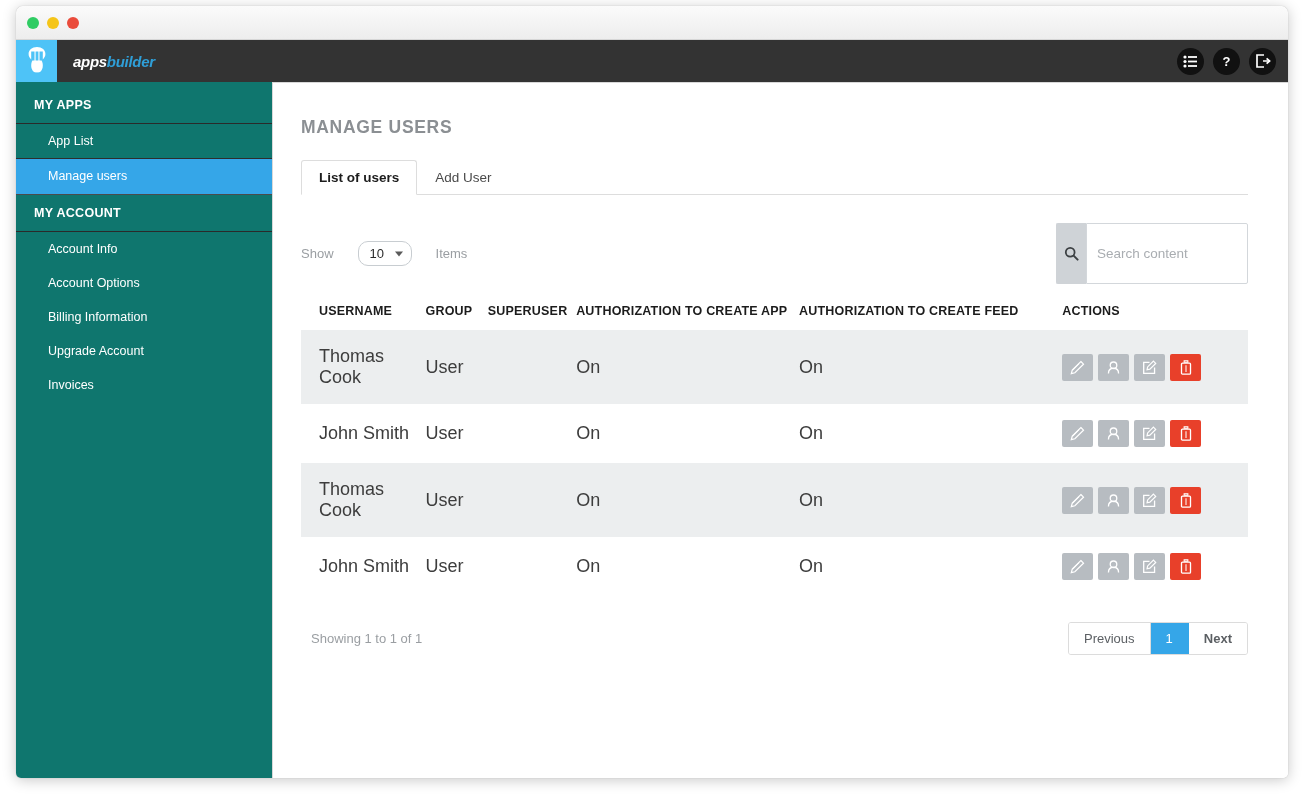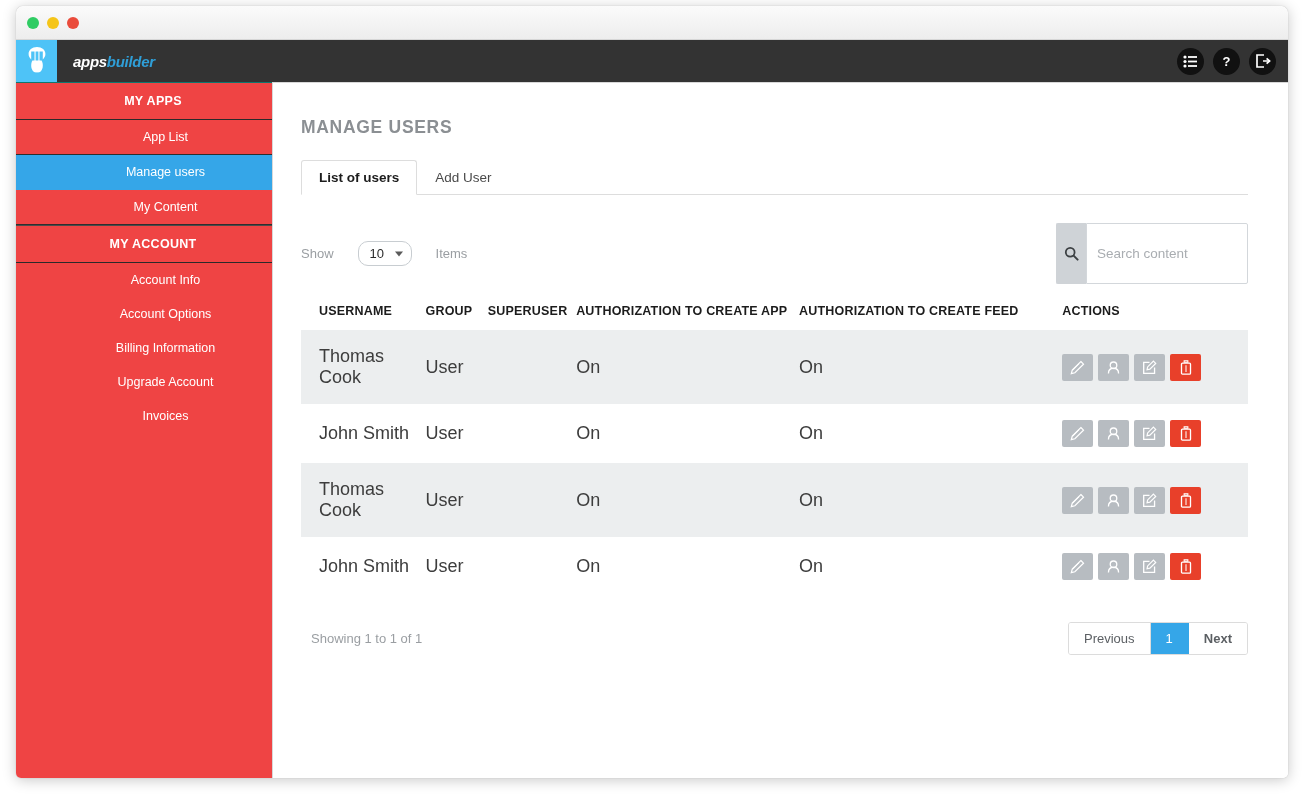--- a/index.html
+++ b/index.html
@@ -68,37 +68,36 @@
     cursor: pointer;
   }
   .circ-btn .qm { color: #ffffff; font-size: 13px; font-weight: bold; line-height: 1; }
 
   
   .body-split { display: flex; height: 696px; }
 
   
   .sidebar {
     width: 256px; flex: 0 0 256px;
-    background: #ef4444;
-    border-top: 1px solid #0f766e;
-    text-align: center;
+    background: #0f766e;
+    border-top: 5px solid #0f766e;
   }
   .nav-head {
     color: #ffffff;
     font-size: 12.5px;
     font-weight: bold;
     letter-spacing: 0.3px;
     padding: 11px 0 11px 18px;
     border-bottom: 1px solid #2a2a2a;
   }
   .nav-head.second { border-top: 1px solid #4b4b4b; }
   .nav-item {
     color: #ffffff;
     font-size: 12.5px;
-    padding: 10px 0 10px 43px;
+    padding: 10px 0 10px 32px;
     cursor: pointer;
     border-bottom: 1px solid #2e2e2e;
   }
   .nav-item.active { background: #35a6e8; border-bottom-color: #35a6e8; }
   .nav-item.plain { border-bottom: none; }
 
   
   .content {
     flex: 1 1 auto;
     background: #ffffff;
@@ -290,21 +289,20 @@
         </div>
       </div>
     </div>
 
     <div class="body-split">
 
       <div class="sidebar">
         <div class="nav-head">MY APPS</div>
         <div class="nav-item">App List</div>
         <div class="nav-item active">Manage users</div>
-        <div class="nav-item">My Content</div>
 
         <div class="nav-head second">MY ACCOUNT</div>
         <div class="nav-item plain">Account Info</div>
         <div class="nav-item plain">Account Options</div>
         <div class="nav-item plain">Billing Information</div>
         <div class="nav-item plain">Upgrade Account</div>
         <div class="nav-item plain">Invoices</div>
       </div>
 
       <div class="content">

